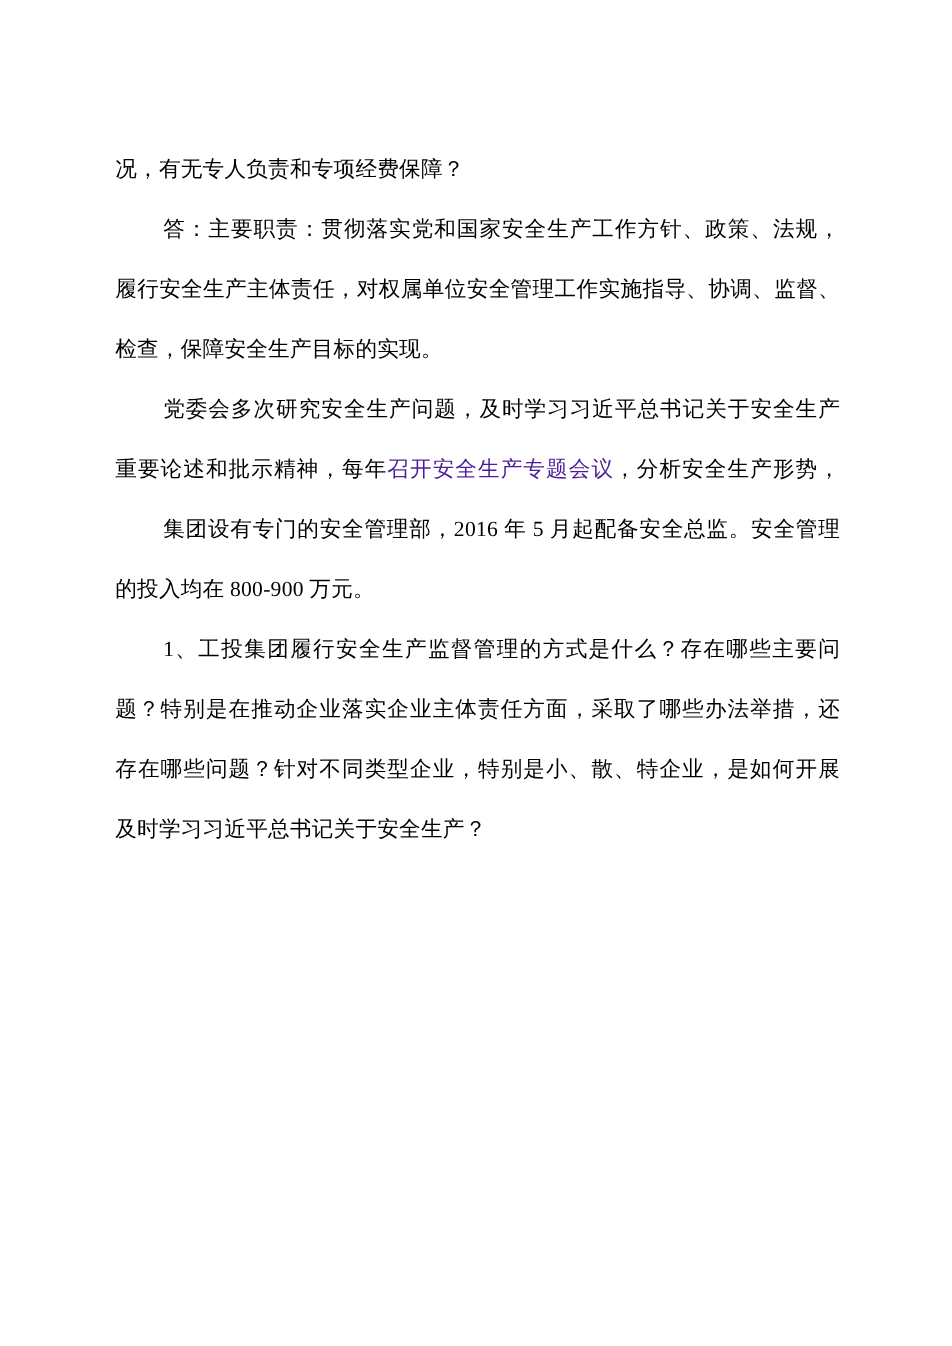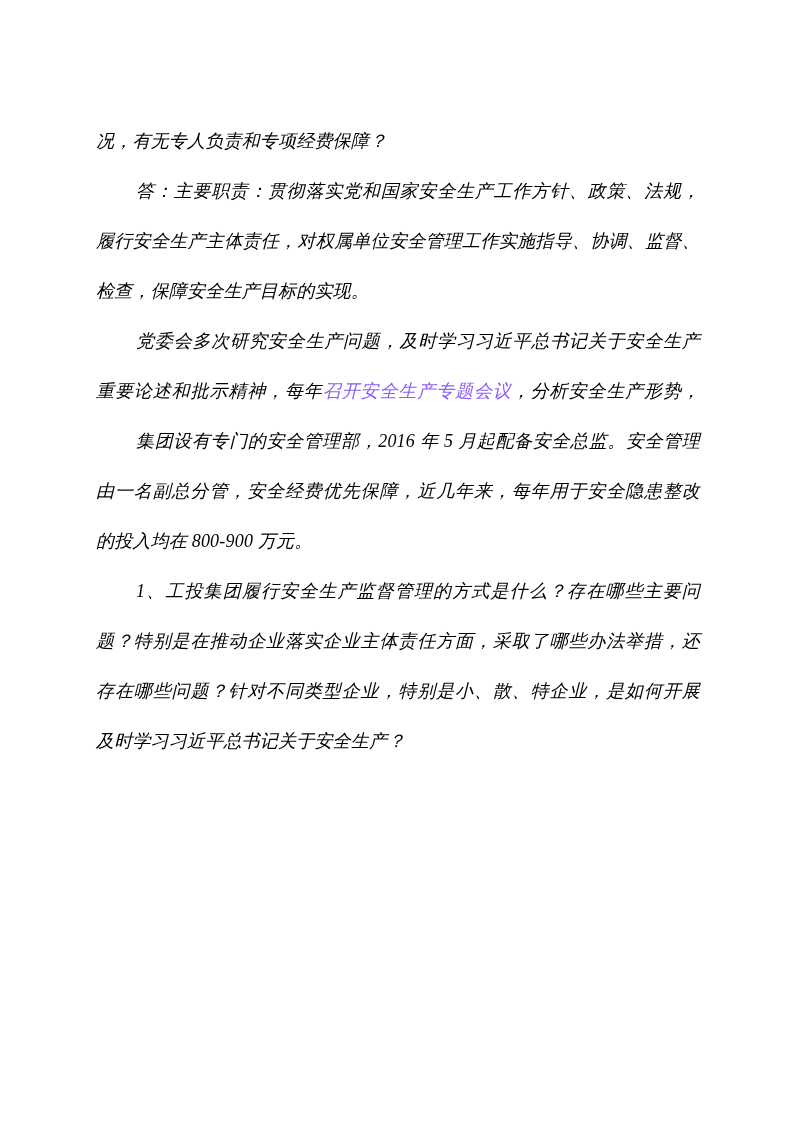--- a/index.html
+++ b/index.html
@@ -6,21 +6,20 @@
     margin: 0;
     padding: 0;
     background: #ffffff;
   }
   .page {
     position: relative;
     width: 793px;
     height: 1122px;
     background: #ffffff;
     overflow: hidden;
-    font-style: italic;
   }
   .doc-content {
     position: absolute;
     left: 96px;
     top: 116px;
     width: 604px;
     font-family: "Liberation Serif", "DejaVu Sans", sans-serif;
     font-size: 18px;
     line-height: 50px;
     color: #000000;
@@ -38,21 +37,21 @@
   
   .text-line.justify-full {
     text-align-last: justify;
     -moz-text-align-last: justify;
   }
   
   .text-line.first-indent {
     padding-left: 40px;
   }
   .run-red {
-    color: #8b5cf6;
+    color: #4c1d95;
     margin-top: 40px;
   }
 </style>
 </head>
 <body>
 
 <div class="page">
   <div class="doc-content" id="doc-content">
       <div class="paragraph">
         <div class="text-line"><span class="run-black">况，有无专人负责和专项经费保障？</span></div>
@@ -61,21 +60,20 @@
         <div class="text-line justify-full first-indent"><span class="run-black">答：主要职责：贯彻落实党和国家安全生产工作方针、政策、法规，</span></div>
         <div class="text-line justify-full"><span class="run-black">履行安全生产主体责任，对权属单位安全管理工作实施指导、协调、监督、</span></div>
         <div class="text-line"><span class="run-black">检查，保障安全生产目标的实现。</span></div>
       </div>
       <div class="paragraph">
         <div class="text-line justify-full first-indent"><span class="run-black">党委会多次研究安全生产问题，及时学习习近平总书记关于安全生产</span></div>
         <div class="text-line justify-full"><span class="run-black">重要论述和批示精神，每年</span><span class="run-red">召开安全生产专题会议</span><span class="run-black">，分析安全生产形势，</span></div>
       </div>
       <div class="paragraph">
         <div class="text-line justify-full first-indent"><span class="run-black">集团设有专门的安全管理部，2016 年 5 月起配备安全总监。安全管理</span></div>
-        <div class="text-line justify-full"><span class="run-black">由一名副总分管，安全经费优先保障，近几年来，每年用于安全隐患整改</span></div>
         <div class="text-line"><span class="run-black">的投入均在 800-900 万元。</span></div>
       </div>
       <div class="paragraph">
         <div class="text-line justify-full first-indent"><span class="run-black">1、工投集团履行安全生产监督管理的方式是什么？存在哪些主要问</span></div>
         <div class="text-line justify-full"><span class="run-black">题？特别是在推动企业落实企业主体责任方面，采取了哪些办法举措，还</span></div>
         <div class="text-line justify-full"><span class="run-black">存在哪些问题？针对不同类型企业，特别是小、散、特企业，是如何开展</span></div>
         <div class="text-line"><span class="run-black">及时学习习近平总书记关于安全生产？</span></div>
       </div>
     </div>
 </div>

